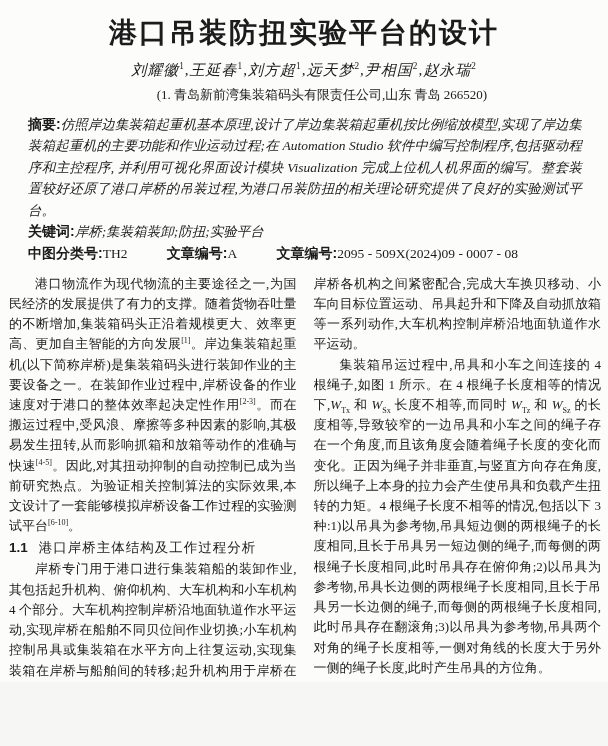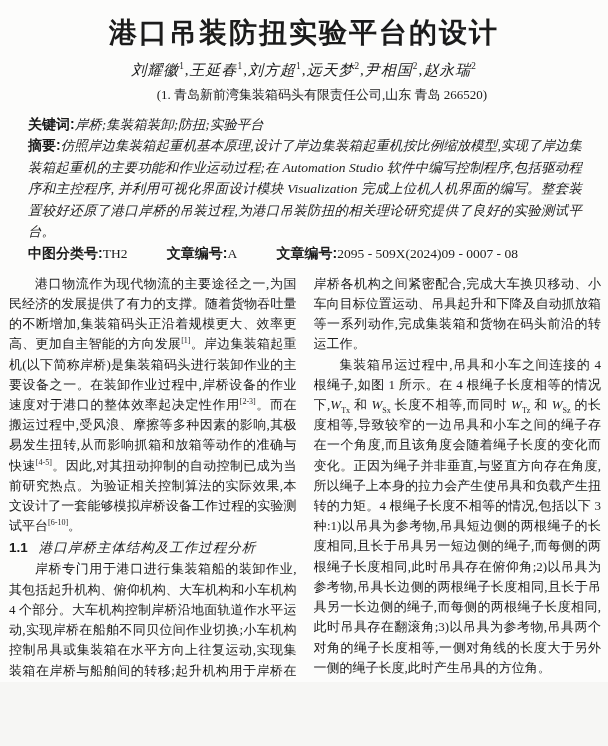--- a/index.html
+++ b/index.html
@@ -86,55 +86,55 @@
   .sub-heading {
     margin: 1px 0 1px;
     font-size: 13.5px;
     line-height: 21px;
   }
   .sub-heading .num {
     font-family: "Liberation Sans", "DejaVu Sans", sans-serif;
     font-weight: bold;
     margin-right: 11px;
   }
-  .sub-heading .t { font-style: italic; letter-spacing: 1px; }
+  .sub-heading .t { letter-spacing: 1px; }
 </style>
 </head>
 <body>
 
 <div class="page">
 
   <h1 class="title">港口吊装防扭实验平台的设计</h1>
 
   <div class="authors">刘耀徽<sup>1</sup>,王延春<sup>1</sup>,刘方超<sup>1</sup>,远天梦<sup>2</sup>,尹相国<sup>2</sup>,赵永瑞<sup>2</sup></div>
 
   <div class="affiliations">
     <div class="affiliation">(1. 青岛新前湾集装箱码头有限责任公司,山东 青岛  266520)</div>
   </div>
 
   <div class="front">
+    <div class="kai"><span class="lbl">摘要:</span><span>仿照岸边集装箱起重机基本原理,设计了岸边集装箱起重机按比例缩放模型,实现了岸边集装箱起重机的主要功能和作业运动过程;在 Automation Studio 软件中编写控制程序,包括驱动程序和主控程序, 并利用可视化界面设计模块 Visualization 完成上位机人机界面的编写。整套装置较好还原了港口岸桥的吊装过程,为港口吊装防扭的相关理论研究提供了良好的实验测试平台。</span></div>
     <div class="kai"><span class="lbl">关键词:</span><span>岸桥;集装箱装卸;防扭;实验平台</span></div>
-    <div class="kai"><span class="lbl">摘要:</span><span>仿照岸边集装箱起重机基本原理,设计了岸边集装箱起重机按比例缩放模型,实现了岸边集装箱起重机的主要功能和作业运动过程;在 Automation Studio 软件中编写控制程序,包括驱动程序和主控程序, 并利用可视化界面设计模块 Visualization 完成上位机人机界面的编写。整套装置较好还原了港口岸桥的吊装过程,为港口吊装防扭的相关理论研究提供了良好的实验测试平台。</span></div>
     <div class="meta-line">
       <span class="meta-group"><span class="lbl">中图分类号:</span><span class="val">TH2</span></span>
       <span class="meta-group"><span class="lbl">文章编号:</span><span class="val">A</span></span>
       <span class="meta-group"><span class="lbl">文章编号:</span><span class="val">2095 - 509X(2024)09 - 0007 - 08</span></span>
     </div>
   </div>
 
   <div class="columns">
 
     <div class="col">
       <p class="indent">港口物流作为现代物流的主要途径之一,为国民经济的发展提供了有力的支撑。随着货物吞吐量的不断增加,集装箱码头正沿着规模更大、效率更高、更加自主智能的方向发展<sup>[1]</sup>。岸边集装箱起重机(以下简称岸桥)是集装箱码头进行装卸作业的主要设备之一。在装卸作业过程中,岸桥设备的作业速度对于港口的整体效率起决定性作用<sup>[2-3]</sup>。而在搬运过程中,受风浪、摩擦等多种因素的影响,其极易发生扭转,从而影响抓箱和放箱等动作的准确与快速<sup>[4-5]</sup>。因此,对其扭动抑制的自动控制已成为当前研究热点。为验证相关控制算法的实际效果,本文设计了一套能够模拟岸桥设备工作过程的实验测试平台<sup>[6-10]</sup>。</p>
       <div class="sub-heading"><span class="num">1.1</span><span class="t">港口岸桥主体结构及工作过程分析</span></div>
       <p class="indent">岸桥专门用于港口进行集装箱船的装卸作业,其包括起升机构、俯仰机构、大车机构和小车机构 4 个部分。大车机构控制岸桥沿地面轨道作水平运动,实现岸桥在船舶不同贝位间作业切换;小车机构控制吊具或集装箱在水平方向上往复运动,实现集装箱在岸桥与船舶间的转移;起升机构用于岸桥在固定位置对船舶作业时,控制吊具及集装箱的垂直升降;俯仰机构用于在船舶靠、离时实现前大梁的收放,避免大梁碰撞船舶驾驶台或其他位置,确保岸桥和船舶的安全。在码头生产作业过程中,</p>
     </div>
 
     <div class="col">
-      <p>岸桥各机构之间紧密配合,完成大车换贝移动、小车向目标位置运动、吊具起升和下降及自动抓放箱等一系列动作,完成集装箱和货物在码头前沿的转运工作。</p>
+      <p>岸桥各机构之间紧密配合,完成大车换贝移动、小车向目标位置运动、吊具起升和下降及自动抓放箱等一系列动作,大车机构控制岸桥沿地面轨道作水平运动。</p>
       <p class="indent">集装箱吊运过程中,吊具和小车之间连接的 4 根绳子,如图 1 所示。在 4 根绳子长度相等的情况下,<span class="mvar">W</span><sub>Tx</sub> 和 <span class="mvar">W</span><sub>Sx</sub> 长度不相等,而同时 <span class="mvar">W</span><sub>Tz</sub> 和 <span class="mvar">W</span><sub>Sz</sub> 的长度相等,导致较窄的一边吊具和小车之间的绳子存在一个角度,而且该角度会随着绳子长度的变化而变化。正因为绳子并非垂直,与竖直方向存在角度,所以绳子上本身的拉力会产生使吊具和负载产生扭转的力矩。4 根绳子长度不相等的情况,包括以下 3 种:1)以吊具为参考物,吊具短边侧的两根绳子的长度相同,且长于吊具另一短边侧的绳子,而每侧的两根绳子长度相同,此时吊具存在俯仰角;2)以吊具为参考物,吊具长边侧的两根绳子长度相同,且长于吊具另一长边侧的绳子,而每侧的两根绳子长度相同,此时吊具存在翻滚角;3)以吊具为参考物,吊具两个对角的绳子长度相等,一侧对角线的长度大于另外一侧的绳子长度,此时产生吊具的方位角。</p>
       <div class="sub-heading"><span class="num">2.1</span><span class="t">实验平台总体设计</span></div>
       <p class="indent">实验平台参照当前主流的港口岸桥大致按 20∶1 的缩放比例搭建,总体设计方案如图 2 所示。由于在水平方向上安装的设备较多,考虑到实际行程和设备安装尺寸问题,适当在水平方向上进</p>
     </div>
 
   </div>
 
 </div>
 
 </body></html>

